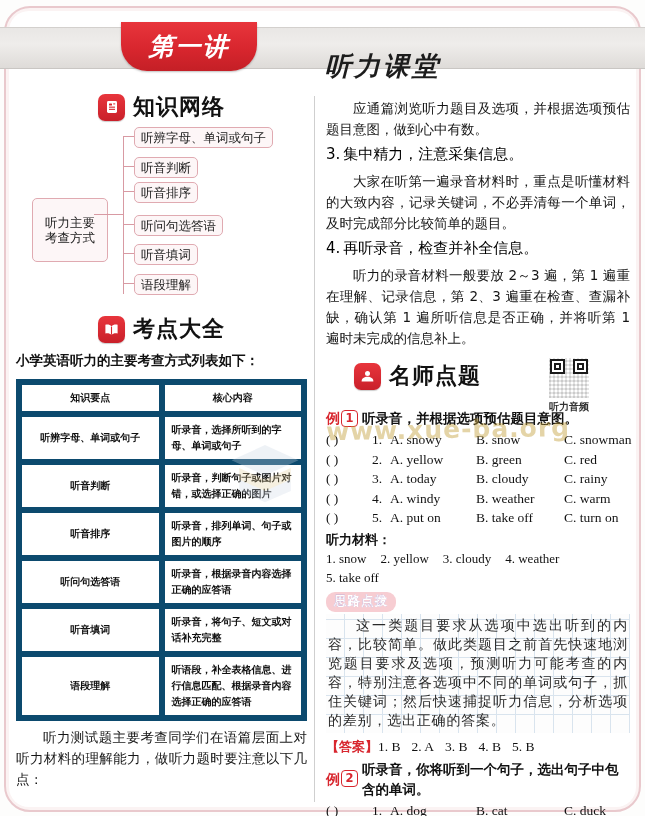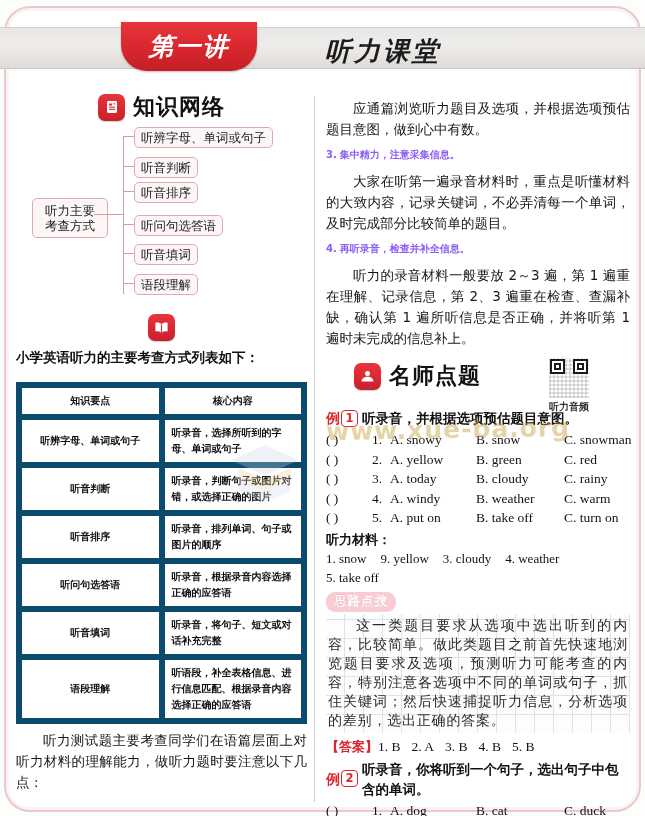--- a/index.html
+++ b/index.html
@@ -79,21 +79,21 @@
     text-align: center;
     color: #ffffff;
     font-size: 25px;
     font-weight: bold;
     letter-spacing: 2px;
     font-family: "DejaVu Sans", "Liberation Sans", sans-serif;
   }
   .banner-title {
     position: absolute;
     left: 281px;
-    top: 12px;
+    top: 27px;
     font-size: 26px;
     font-weight: bold;
     letter-spacing: 3px;
     color: #1c1c1c;
     font-family: "DejaVu Sans", "Liberation Sans", sans-serif;
     padding-left: 44px;
   }
 
   
   .col {
@@ -151,32 +151,32 @@
     font-size: 12.5px;
     line-height: 15px;
     padding: 2px 6px;
     white-space: nowrap;
     font-family: "DejaVu Sans", "Liberation Sans", sans-serif;
   }
   .node-root {
     left: 16px;
     top: 72px;
     text-align: center;
-    padding: 4px 6px;
+    padding: 16px 6px;
     white-space: normal;
     width: 62px;
   }
   .branch-nodes .node { left: 118px; }
   .mm-line { position: absolute; background: #d89aa3; }
 
   
   .intro-line {
     font-size: 13.5px;
     line-height: 20px;
-    margin: 6px 0 15px 0;
+    margin: 6px 0 9px 0;
     color: #111;
     font-weight: bold;
     font-family: "DejaVu Sans", "Liberation Sans", sans-serif;
   }
   table.kp {
     border-collapse: collapse;
     width: 291px;
     table-layout: fixed;
   }
   table.kp th, table.kp td {
@@ -197,25 +197,25 @@
   .para {
     font-size: 13.5px;
     line-height: 21px;
     text-indent: 2em;
     margin: 6px 0 0 0;
     color: #151515;
     font-family: "DejaVu Sans", "Liberation Sans", sans-serif;
     text-align: justify;
   }
   .step {
-    font-size: 10px;
+    font-size: 15px;
     line-height: 21px;
-    font-weight: bold;
+    font-weight: normal;
     margin: 4px 0 0 0;
-    color: #8b5cf6;
+    color: #000000;
     font-family: "DejaVu Sans", "Liberation Sans", sans-serif;
   }
   .step .num { margin-right: 3px; }
 
   
   .qr-wrap {
     position: absolute;
     right: 38px;
     top: 2px;
     width: 46px;
@@ -318,21 +318,21 @@
   }
   .script-line .it { display: inline-block; margin-right: 14px; }
 
   
   .tip-badge {
     display: inline-block;
     margin-top: 5px;
     padding: 1px 8px 2px 8px;
     background: #f7cdd2;
     border-radius: 9px;
-    color: #be185d;
+    color: #4c1d95;
     font-size: 12.5px;
     font-weight: bold;
     letter-spacing: 1px;
     font-family: Liberation Serif, serif;
     -webkit-text-stroke: 0.3px #ffffff;
   }
   .hand-block {
     margin-top: 2px;
     padding: 2px 2px 3px 2px;
     background-image:
@@ -451,20 +451,21 @@
       </div>
     </div>
 
     <div class="sec-head" style="margin-top:8px;">
       <span class="sec-icon">
         <svg width="17" height="15" viewBox="0 0 17 15" aria-hidden="true">
           <path d="M8.5 4.2C7 2.6 4.6 2.3 2.4 2.8v8.6c2.2-.5 4.6-.2 6.1 1.4 1.5-1.6 3.9-1.9 6.1-1.4V2.8C12.4 2.3 10 2.6 8.5 4.2z" fill="#ffffff"></path>
           <path d="M8.5 4.6v8.1" stroke="#d8262e" stroke-width="1.1" fill="none"></path>
         </svg>
       </span>
+      <span class="sec-title">考点大全</span>
     </div>
 
     <div class="intro-line">小学英语听力的主要考查方式列表如下：</div>
 
     <table class="kp">
       <thead>
         <tr>
           <th>知识要点</th>
           <th>核心内容</th>
         </tr>
@@ -574,21 +575,21 @@
         <span class="paren">(        )</span>
         <span class="idx">5.</span>
         <span class="opt c-a">A. put on</span>
         <span class="opt c-b">B. take off</span>
         <span class="opt">C. turn on</span>
       </div>
     </div>
 
     <div class="script-title">听力材料：</div>
     <div class="script-line">
-      <span class="it">1. snow</span><span class="it">9. yellow</span><span class="it">3. cloudy</span><span class="it">4. weather</span>
+      <span class="it">1. snow</span><span class="it">2. yellow</span><span class="it">3. cloudy</span><span class="it">4. weather</span>
     </div>
     <div class="script-line">
       <span class="it">5. take off</span>
     </div>
 
     <div class="tip-badge">思路点拨</div>
     <div class="hand-block">
       <div class="hand">这一类题目要求从选项中选出听到的内容，比较简单。做此类题目之前首先快速地浏览题目要求及选项，预测听力可能考查的内容，特别注意各选项中不同的单词或句子，抓住关键词；然后快速捕捉听力信息，分析选项的差别，选出正确的答案。</div>
     </div>
 

